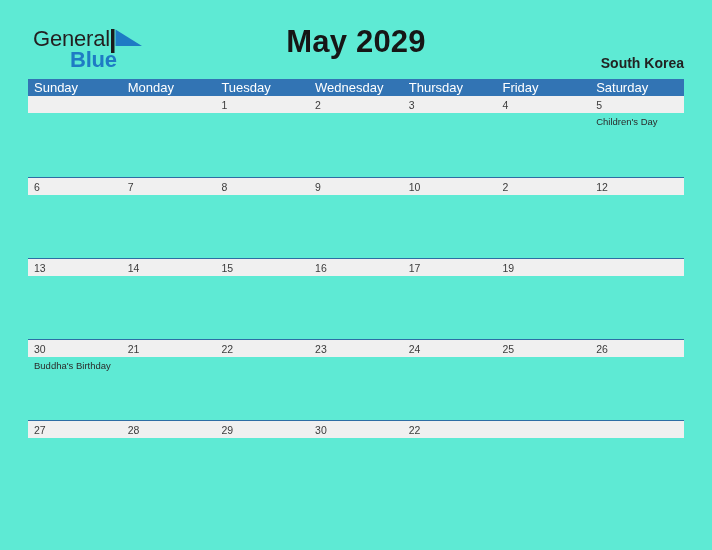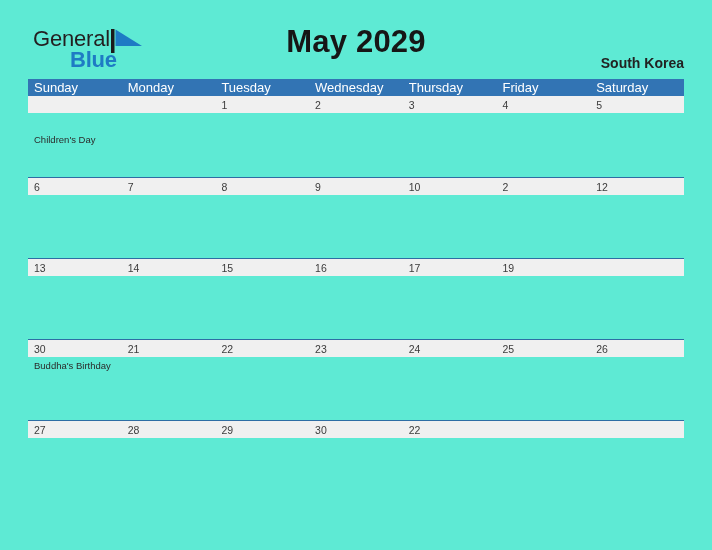--- a/index.html
+++ b/index.html
@@ -141,21 +141,20 @@
     color: #3b3b3b;
     white-space: nowrap;
     overflow: hidden;
   }
 
   .event-band {
     display: flex;
     width: 656px;
     height: 63px;
     background: transparent;
-    flex-direction: column;
   }
   .day-cell-events {
     width: 93.7px;
     box-sizing: border-box;
     padding-left: 6px;
     padding-top: 3px;
   }
   .event-text {
     font-size: 9.5px;
     line-height: 12px;

